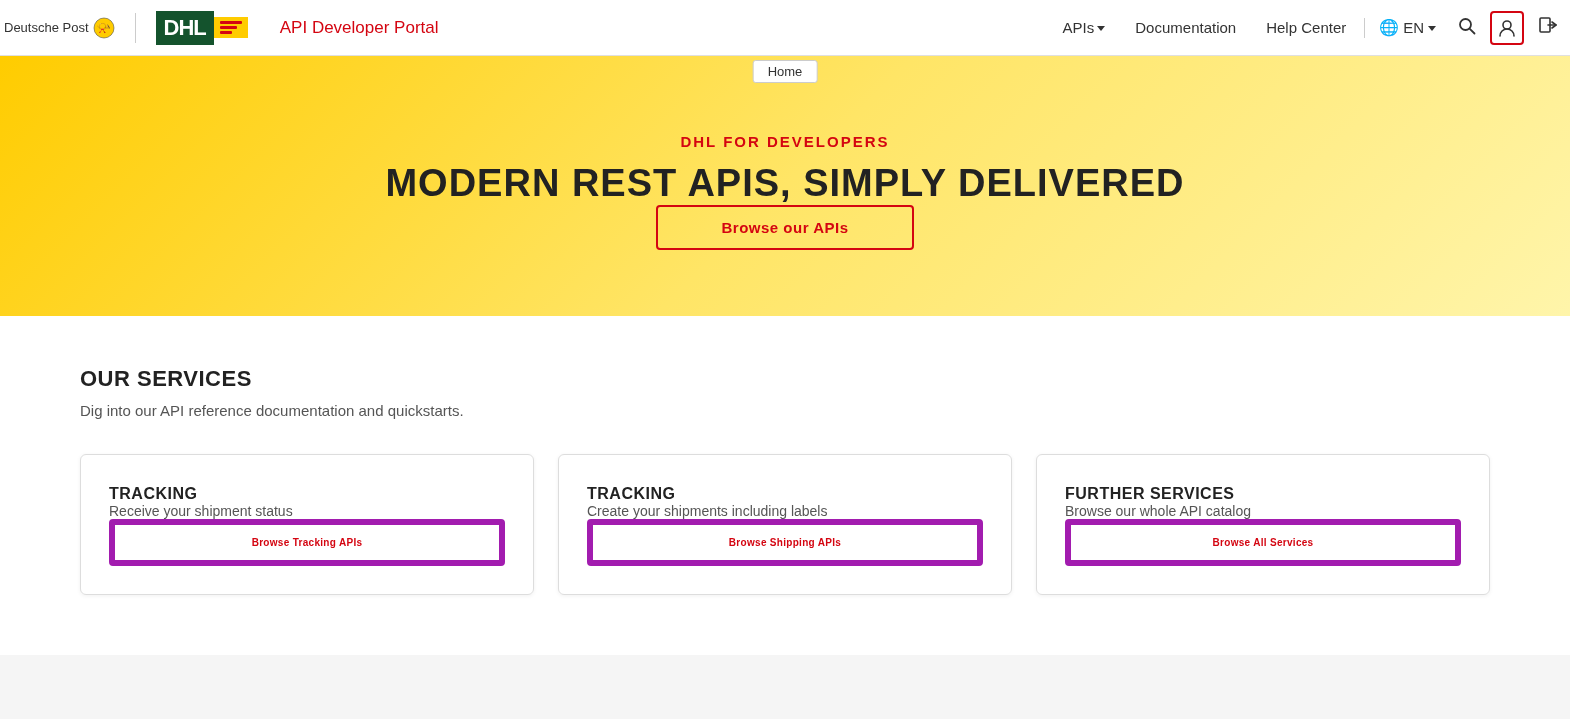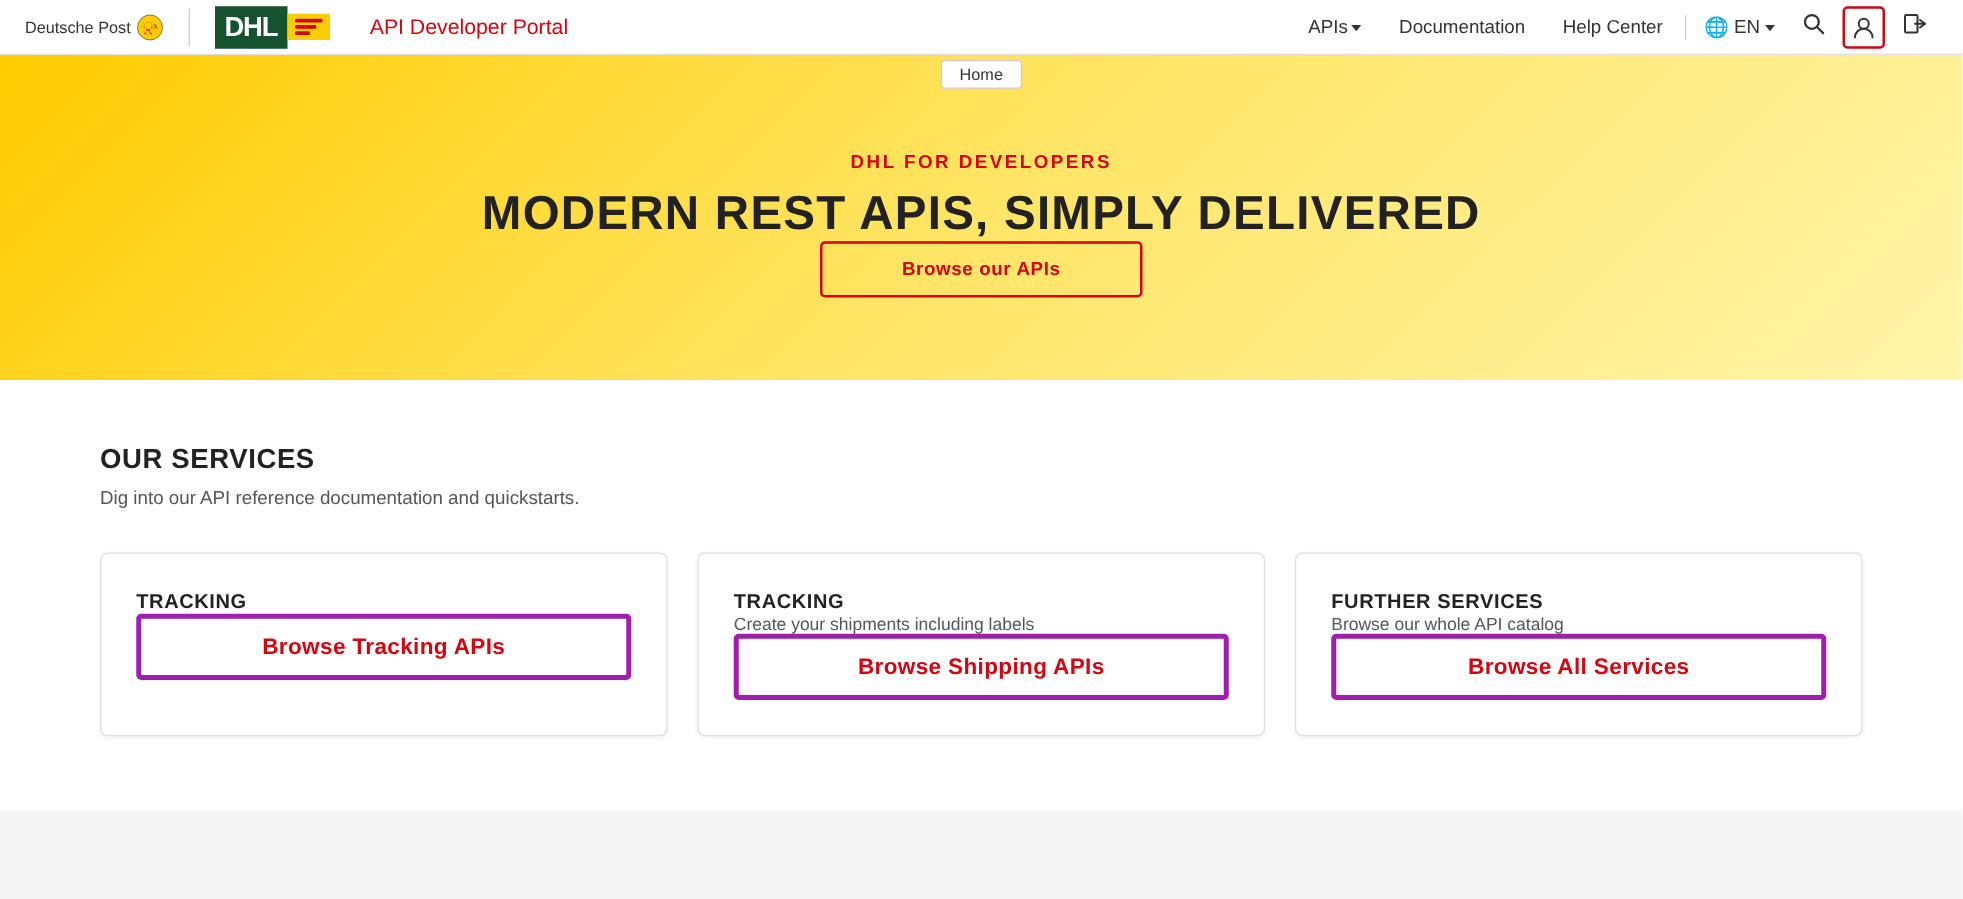--- a/index.html
+++ b/index.html
@@ -1,22 +1,22 @@
 <!DOCTYPE html>
 <html><head>
   <meta charset="utf-8">
   <style>
     * { margin: 0; padding: 0; box-sizing: border-box; }
     body { font-family: Arial, sans-serif; background: #fff; min-width: 1570px; }
 
     
     .navbar {
       display: flex;
-      height: 44px;
-      padding: 0 20px;
+      height: 56px;
+      padding: 0 4px;
       background: #fff;
       border-bottom: 1px solid #e0e0e0;
       position: relative;
       z-index: 10;
     }
     .navbar-left {
       display: flex;
       align-items: center;
       gap: 12px;
     }
@@ -194,24 +194,24 @@
       font-weight: 900;
       color: #222;
       letter-spacing: 0.5px;
     }
     .service-card-desc {
       font-size: 14px;
       color: #555;
       flex: 1;
     }
     .service-card-btn {
-      border: 4px solid #a21caf;
+      border: 6px solid #a21caf;
       background: transparent;
       color: #D40511;
-      font-size: 18px;
+      font-size: 10px;
       font-weight: 700;
       padding: 12px 20px;
       border-radius: 4px;
       cursor: pointer;
       text-align: center;
       width: 100%;
       letter-spacing: 0.3px;
     }
 
     
@@ -315,20 +315,21 @@
   <button class="hero-btn">Browse our APIs</button>
 </section>
 
 <section class="services-section">
   <h2 class="services-title">OUR SERVICES</h2>
   <p class="services-desc">Dig into our API reference documentation and quickstarts.</p>
   <div class="services-cards">
 
     <div class="service-card">
       <div class="service-card-title">TRACKING</div>
+      <div class="service-card-desc">Receive your shipment status</div>
       <button class="service-card-btn">Browse Tracking APIs</button>
     </div>
 
     <div class="service-card">
       <div class="service-card-title">TRACKING</div>
       <div class="service-card-desc">Create your shipments including labels</div>
       <button class="service-card-btn">Browse Shipping APIs</button>
     </div>
 
     <div class="service-card">

